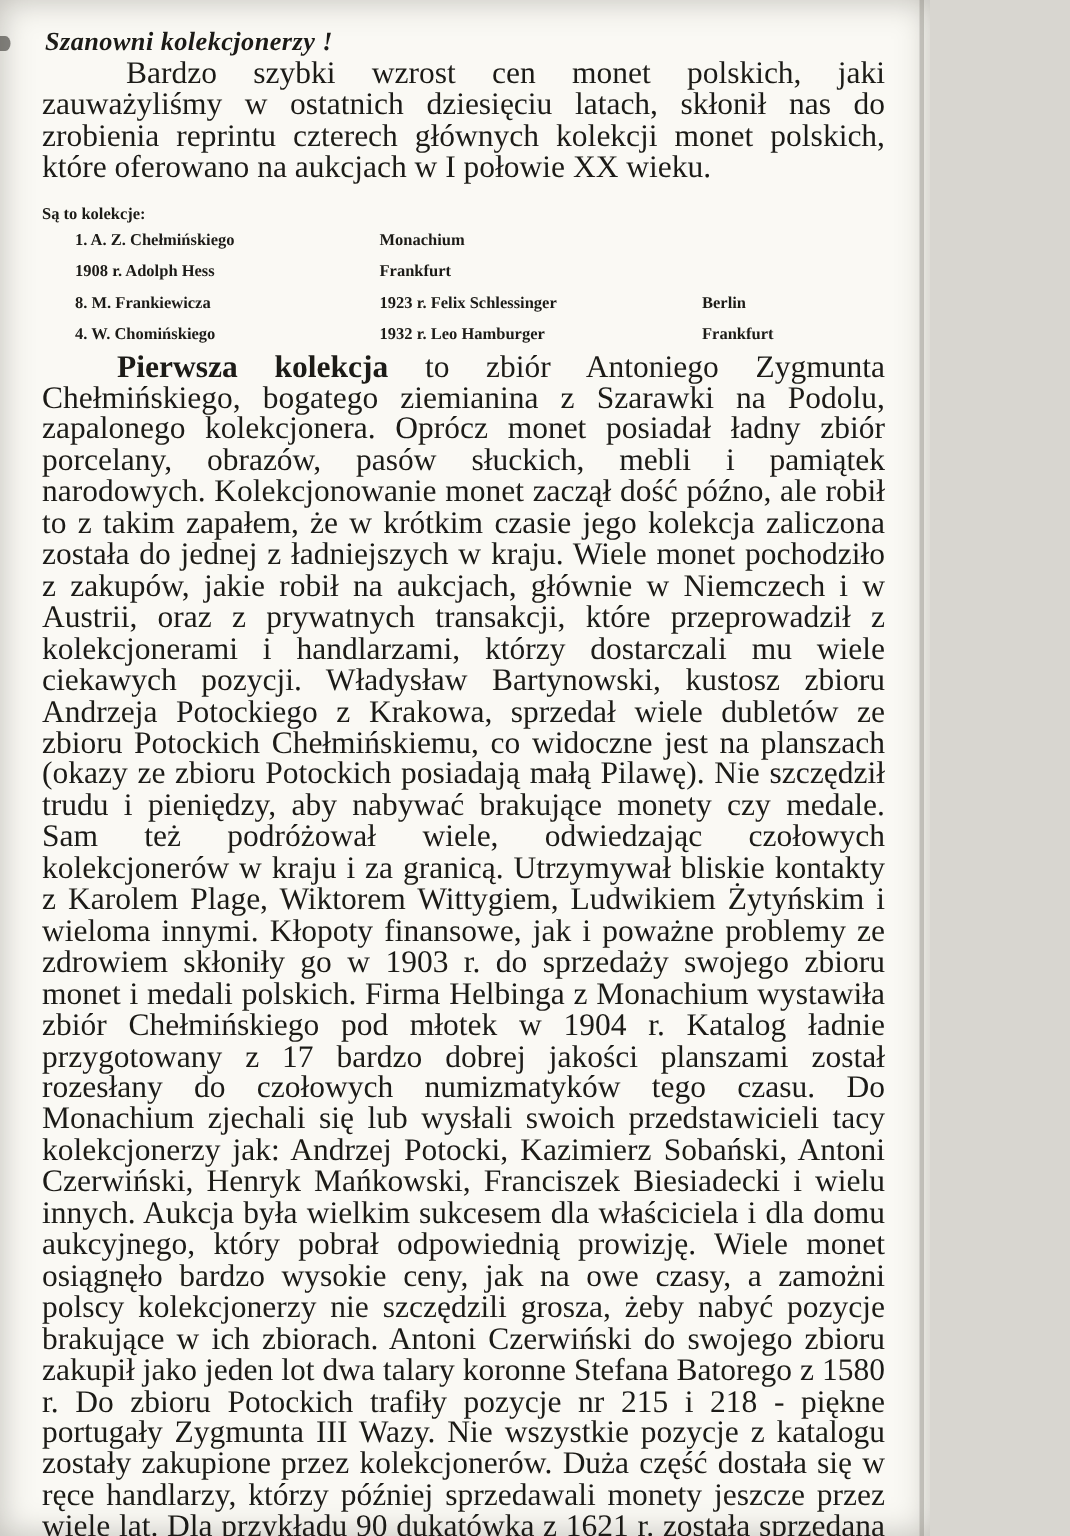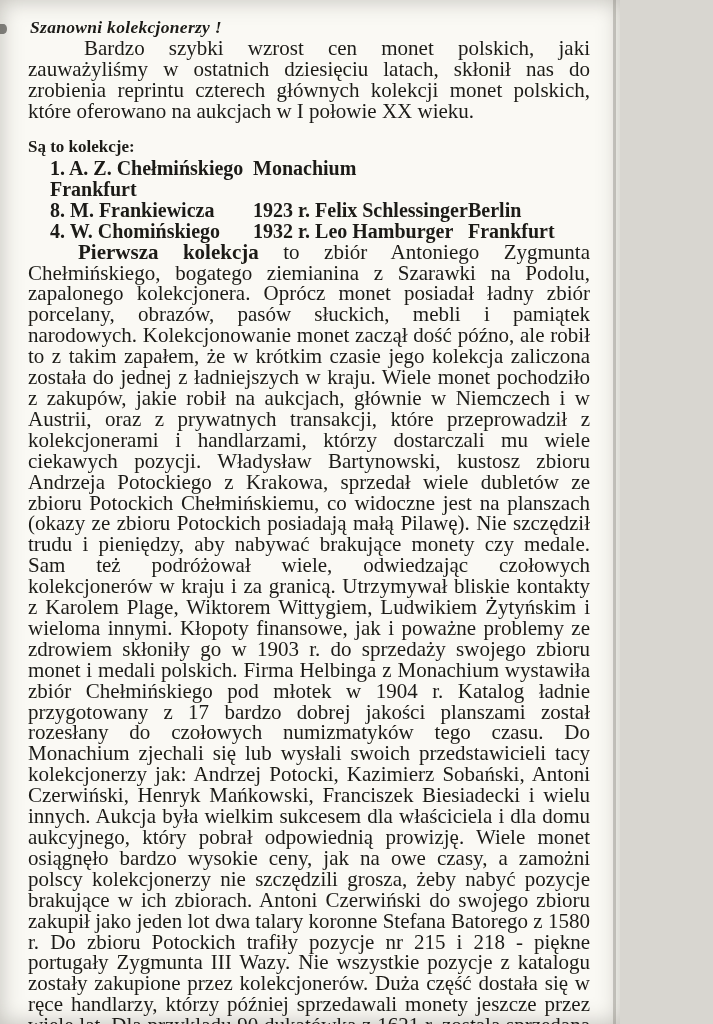--- a/index.html
+++ b/index.html
@@ -44,29 +44,29 @@
     font-size: 21px;
     line-height: 20.9px;
     text-align: justify;
     margin: 0;
   }
   .intro {
     margin-top: 24px;
     text-indent: 56px;
   }
   .collections-label {
-    font-size: 17px;
+    font-size: 11px;
     font-weight: bold;
     margin-top: 15px;
     font-family: Liberation Serif, serif;
   }
   .collections {
     margin-top: 1px;
     padding-left: 22px;
-    font-size: 20px;
+    font-size: 11px;
     font-weight: bold;
   }
   .collection-row {
     display: grid;
     grid-template-columns: 203px 215px 1fr;
     line-height: 21px;
   }
   .body-para {
     margin-top: 16px;
     text-indent: 50px;
@@ -86,20 +86,21 @@
   <p class="para intro">Bardzo szybki wzrost cen monet polskich, jaki zauważyliśmy w ostatnich dziesięciu latach, skłonił nas do zrobienia reprintu czterech głównych kolekcji monet polskich, które oferowano na aukcjach w I połowie XX wieku.</p>
 
   <div class="collections-label">Są to kolekcje:</div>
 
   <div class="collections">
     <div class="collection-row">
       <span>1. A. Z. Chełmińskiego</span>
       <span>Monachium</span>
     </div>
     <div class="collection-row">
+      <span>1908 r. Adolph Hess</span>
       <span>Frankfurt</span>
     </div>
     <div class="collection-row">
       <span>8. M. Frankiewicza</span>
       <span>1923 r. Felix Schlessinger</span>
       <span>Berlin</span>
     </div>
     <div class="collection-row">
       <span>4. W. Chomińskiego</span>
       <span>1932 r. Leo Hamburger</span>

